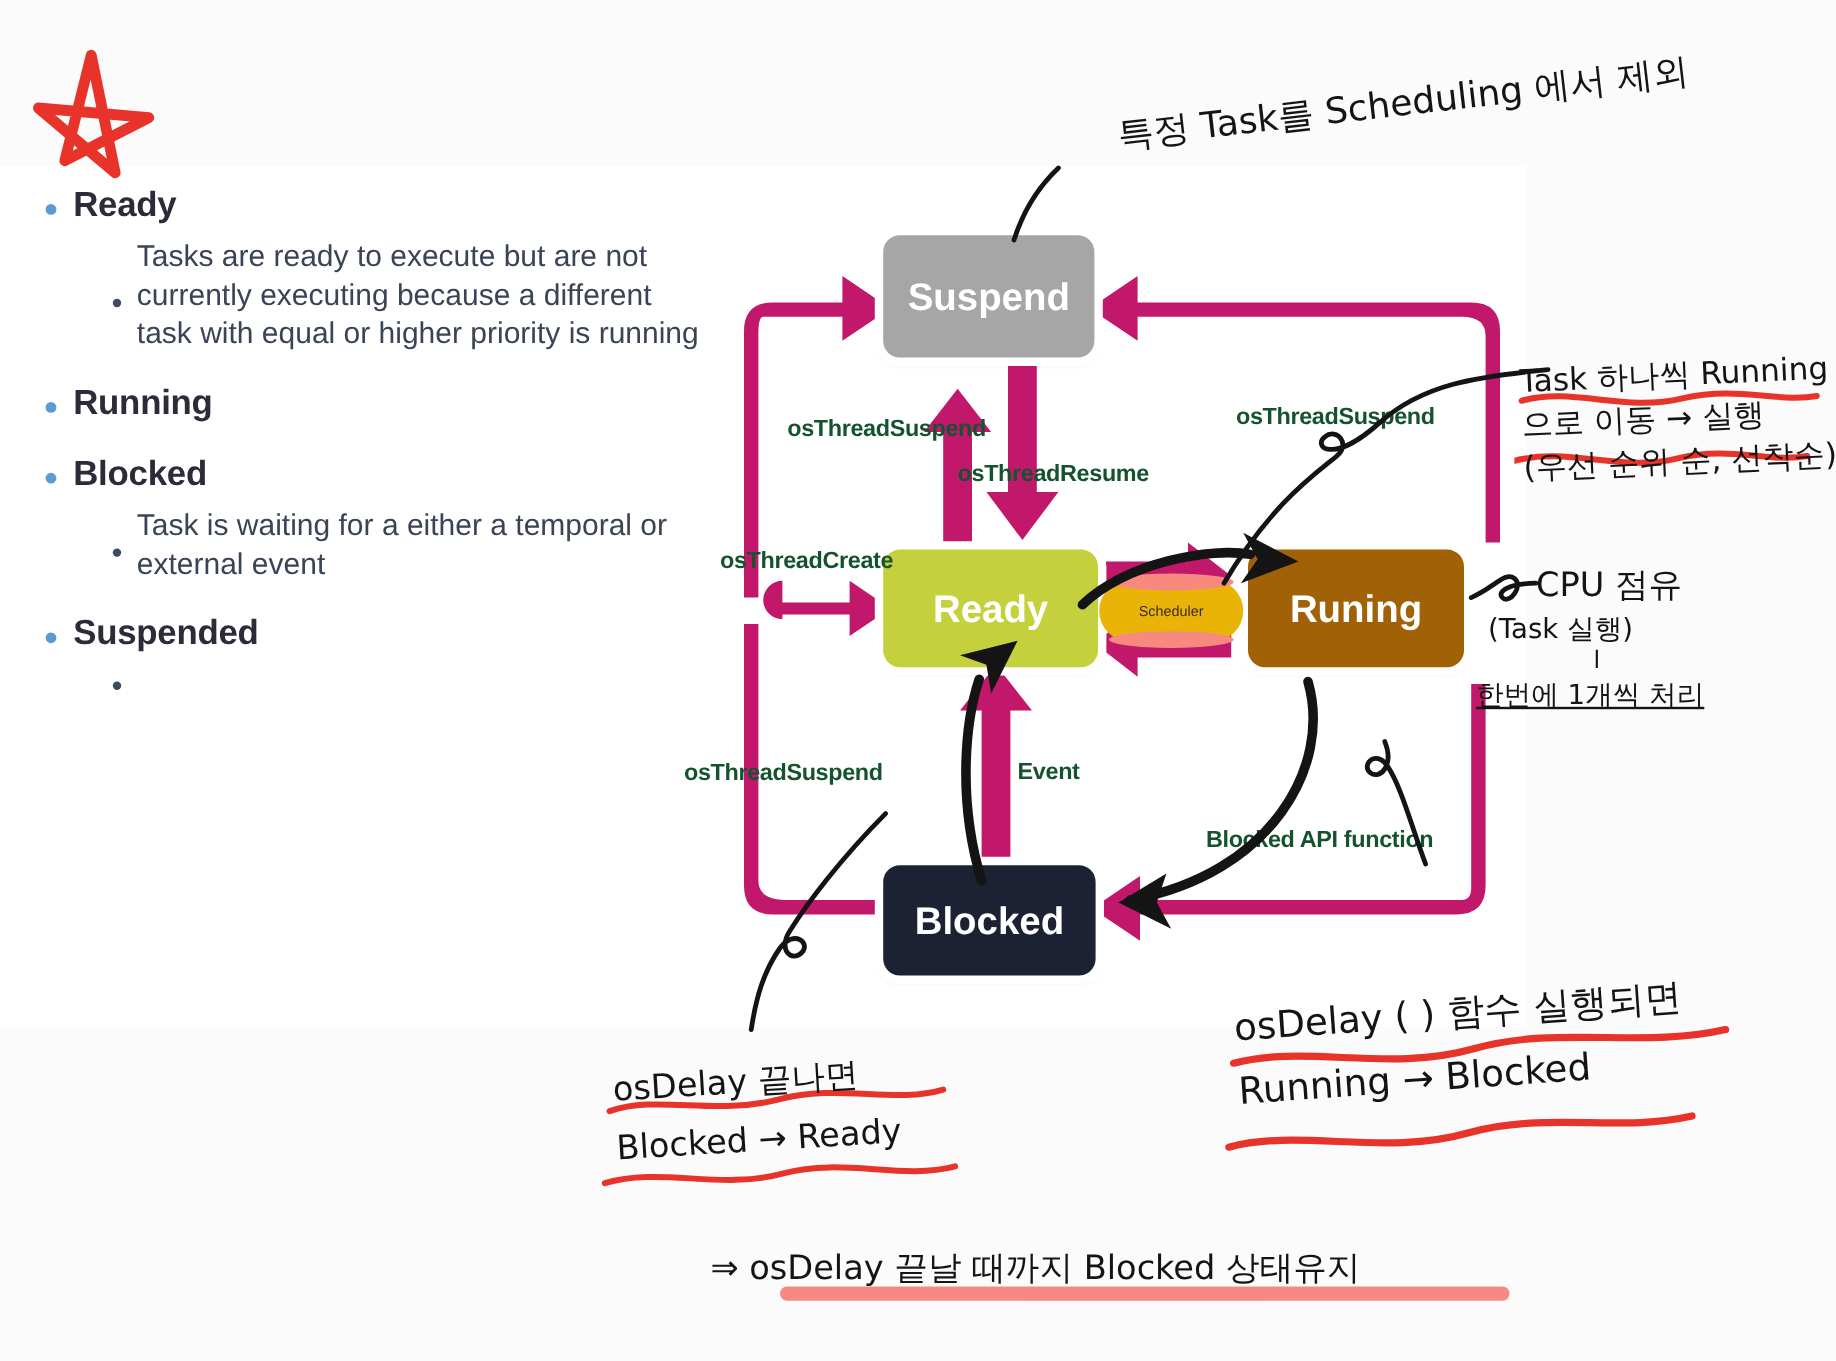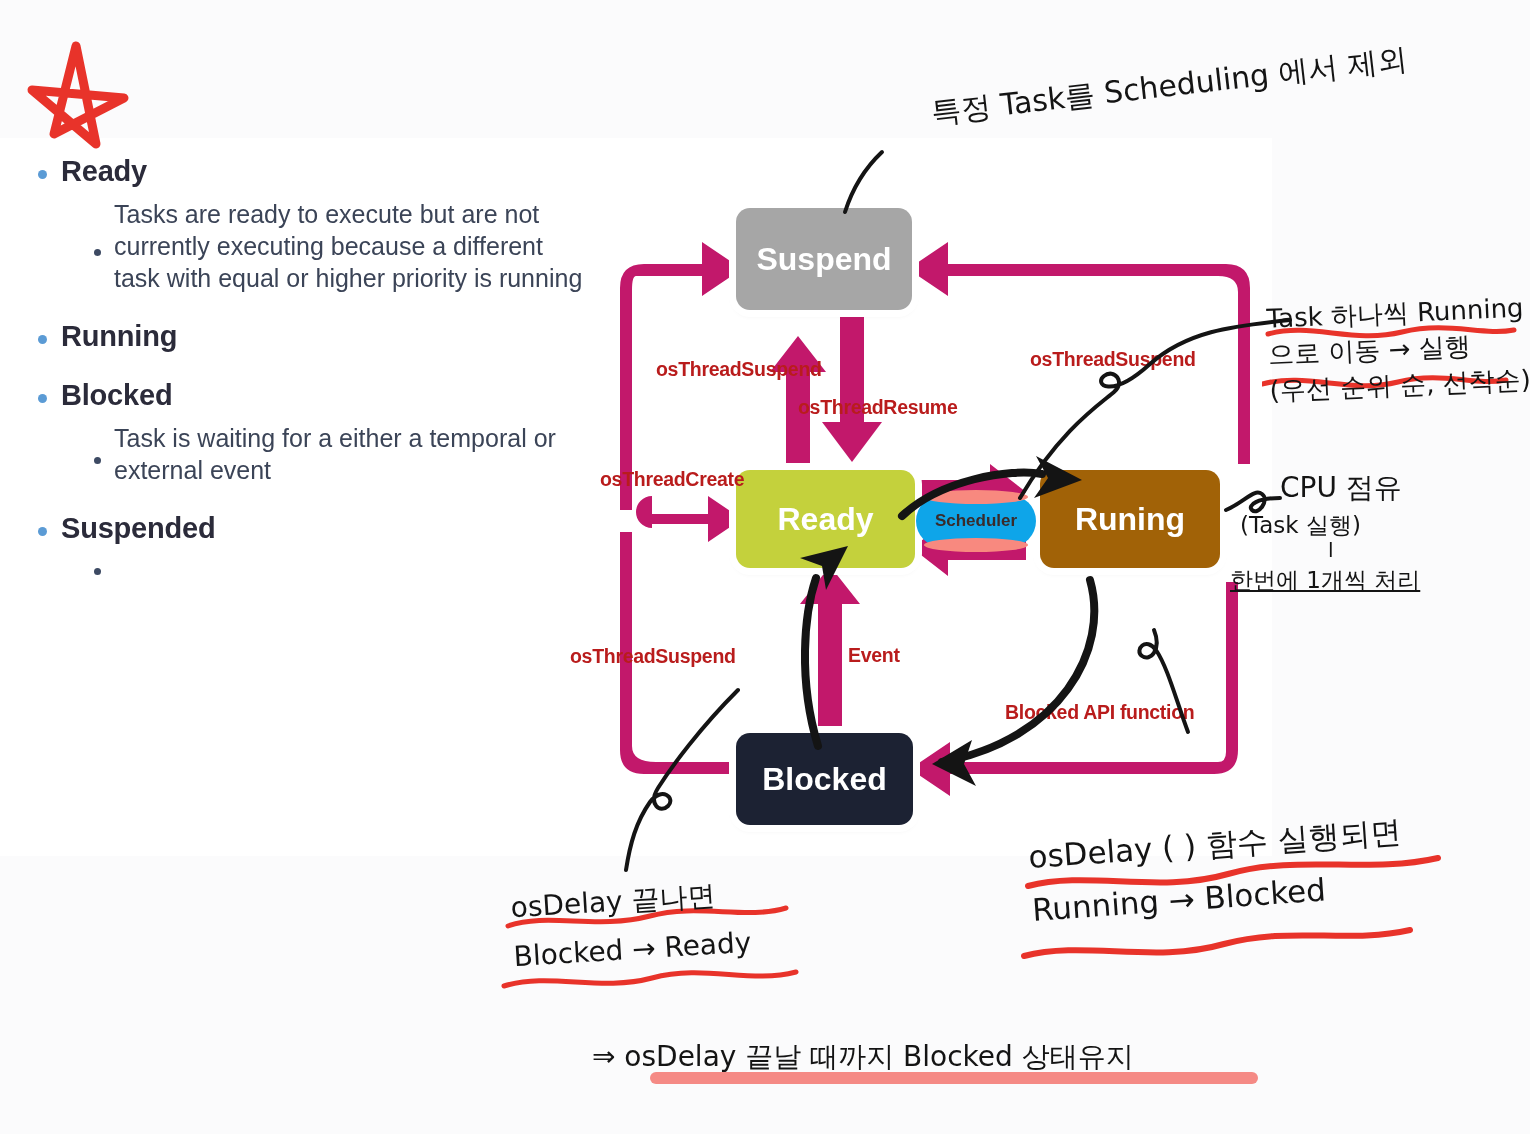--- a/index.html
+++ b/index.html
@@ -26,49 +26,49 @@
   .lvl2{display:flex;align-items:center;margin:10px 0 0 56px;}
   .lvl2 .dot{
     width:7px;height:7px;border-radius:50%;background:#3d4a63;
     margin:13px 13px 0 0;flex:0 0 auto;
   }
   .lvl2 .txt{
     font-size:25px;color:#3b4457;line-height:1.28;max-width:470px;
   }
 
   
-  #diagram{position:absolute;left:590px;top:180px;width:700px;height:680px;}
+  #diagram{position:absolute;left:590px;top:168px;width:700px;height:680px;}
   .node{
     position:absolute;border-radius:14px;
     display:flex;align-items:center;justify-content:center;
     color:#ffffff;font-weight:bold;font-size:32px;
     box-shadow:0 0 0 7px #ffffff, 0 3px 7px rgba(0,0,0,.18);
     z-index:5;
   }
   #n-suspend{left:146px;top:28px;width:176px;height:102px;background:#a6a6a6;}
   #n-ready  {left:146px;top:290px;width:179px;height:98px;background:#c4d13c;}
   #n-running{left:450px;top:290px;width:180px;height:98px;background:#a16207;}
   #n-blocked{left:146px;top:553px;width:177px;height:92px;background:#1c2233;}
 
   .sched{
     position:absolute;left:326px;top:315px;width:120px;height:52px;
-    background:#0ea5e9;border-radius:26px;z-index:6;
+    background:#eab308;border-radius:26px;z-index:6;
     display:flex;align-items:center;justify-content:center;
-    font-size:17px;font-weight:bold;color:#3a2b2b;
+    font-size:12px;font-weight:normal;color:#3a2b2b;
   }
   .sched::before,.sched::after{
     content:"";position:absolute;left:8px;right:8px;height:14px;
     background:#f8897f;border-radius:50%;
   }
   .sched::before{top:-5px;}
   .sched::after{bottom:-5px;}
   .sched span{position:relative;z-index:2;}
 
   .lbl{
-    position:absolute;font-size:19.5px;font-weight:bold;color:#b91c1c;
+    position:absolute;font-size:19.5px;font-weight:bold;color:#14532d;
     white-space:nowrap;z-index:7;letter-spacing:-0.3px;
   }
   #lb-suspend-left  {left:66px; top:178px;}
   #lb-resume        {left:208px;top:216px;}
   #lb-create        {left:10px; top:288px;}
   #lb-suspend-right {left:440px;top:168px;}
   #lb-suspend-low   {left:-20px;top:465px;}
   #lb-event         {left:258px;top:464px;}
   #lb-blockedapi    {left:415px;top:521px;}
 

